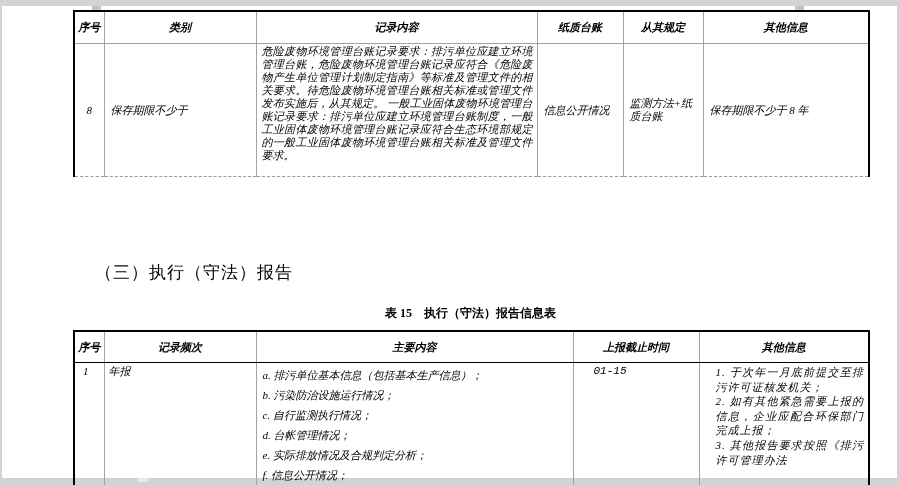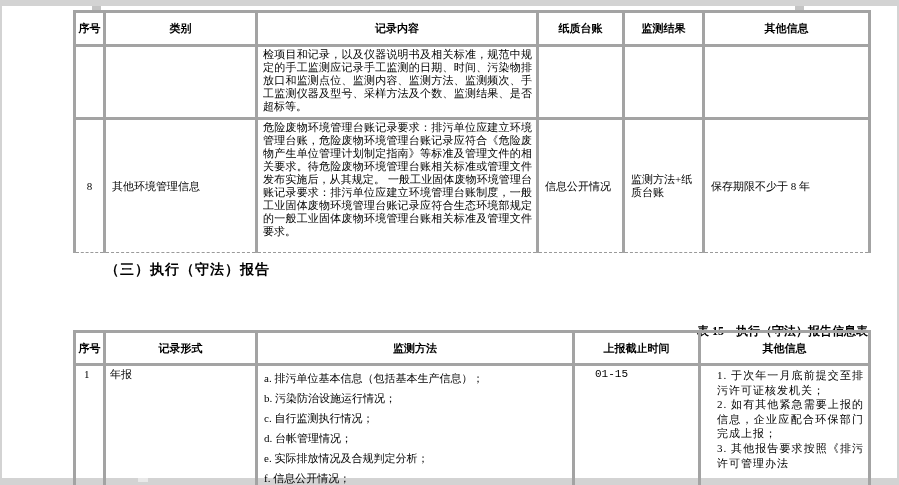--- a/index.html
+++ b/index.html
@@ -11,42 +11,42 @@
   
   .chrome-top{position:absolute;left:0;top:0;width:899px;height:6px;background:#d3d3d3;}
   .chrome-bottom{position:absolute;left:0;top:478px;width:899px;height:7px;background:#d3d3d3;}
   .chrome-left{position:absolute;left:0;top:0;width:2px;height:485px;background:#d3d3d3;}
   .chrome-right{position:absolute;left:897px;top:0;width:2px;height:485px;background:#d3d3d3;}
   .notch-a{position:absolute;left:92px;top:6px;width:9px;height:4px;background:#c4c4c4;}
   .notch-b{position:absolute;left:795px;top:6px;width:9px;height:4px;background:#c4c4c4;}
   .notch-c{position:absolute;left:138px;top:478px;width:10px;height:4px;background:#e9e9e9;}
 
   table{border-collapse:collapse;table-layout:fixed;position:absolute;}
-  td{border:3px solid #a3a3a3;font-size:11px;line-height:13px;overflow:hidden;}
+  td{border:1px solid #a3a3a3;font-size:11px;line-height:13px;overflow:hidden;font-style:italic;}
 
   
   .t1{left:73px;top:10px;width:795px;border:2px solid #000;border-bottom:1px dashed #9a9a9a;}
   .t1 .hdr td{
     height:29px;font-weight:bold;text-align:center;vertical-align:middle;
     border-bottom:1px dashed #9a9a9a;
   }
   .t1 .rowa td{height:68px;vertical-align:top;border-bottom:1px solid #000;}
   .t1 .row8 td{height:130px;vertical-align:middle;border-bottom:none;}
   .t1 td.content{
     padding:1px 4px 1px 5px;text-align:justify;vertical-align:top;
   }
   .t1 td.seq{text-align:center;}
   .t1 td.cat,.t1 td.freq,.t1 td.form,.t1 td.other{padding:1px 4px 1px 6px;text-align:left;}
 
   
   .sec-heading{
-    position:absolute;left:95px;top:261px;font-size:14px;font-weight:bold;letter-spacing:1px;margin-left:10px;
+    position:absolute;left:95px;top:261px;font-size:17px;font-weight:normal;letter-spacing:1px;
   }
   .tbl-caption{
-    position:absolute;left:73px;top:323px;width:795px;text-align:right;
+    position:absolute;left:73px;top:305px;width:795px;text-align:center;
     font-size:12px;font-weight:bold;
   }
 
   
   .t2{left:73px;top:330px;width:795px;border:2px solid #000;border-bottom:1px dashed #9a9a9a;}
   .t2 .hdr td{
     height:28px;font-weight:bold;text-align:center;vertical-align:middle;
     border-bottom:1px solid #000;
   }
   .t2 .row1 td{height:115px;vertical-align:top;border-bottom:none;padding:2px 4px;}
@@ -74,34 +74,26 @@
     <col style="width:86px">
       <col style="width:80px">
       <col style="width:166px">
   </colgroup>
   <tbody>
       <tr class="hdr">
     <td>序号</td>
     <td>类别</td>
     <td>记录内容</td>
     <td>纸质台账</td>
-    <td>监测结果</td>
+    <td>从其规定</td>
     <td>其他信息</td>
-  </tr>
-  <tr class="rowa">
-    <td class="seq"></td>
-    <td class="cat"></td>
-    <td class="content">检项目和记录，以及仪器说明书及相关标准，规范中规定的手工监测应记录手工监测的日期、时间、污染物排放口和监测点位、监测内容、监测方法、监测频次、手工监测仪器及型号、采样方法及个数、监测结果、是否超标等。</td>
-    <td class="freq"></td>
-    <td class="form"></td>
-    <td class="other"></td>
   </tr>
   <tr class="row8">
     <td class="seq">8</td>
-    <td class="cat">其他环境管理信息</td>
+    <td class="cat">保存期限不少于</td>
     <td class="content">危险废物环境管理台账记录要求：排污单位应建立环境管理台账，危险废物环境管理台账记录应符合《危险废物产生单位管理计划制定指南》等标准及管理文件的相关要求。待危险废物环境管理台账相关标准或管理文件发布实施后，从其规定。 一般工业固体废物环境管理台账记录要求：排污单位应建立环境管理台账制度，一般工业固体废物环境管理台账记录应符合生态环境部规定的一般工业固体废物环境管理台账相关标准及管理文件要求。</td>
     <td class="freq">信息公开情况</td>
     <td class="form">监测方法+纸质台账</td>
     <td class="other">保存期限不少于 8 年</td>
   </tr>
 </tbody>
   </table>
 
 <div class="sec-heading">（三）执行（守法）报告</div>
 <div class="tbl-caption">表 15　执行（守法）报告信息表</div>
@@ -110,22 +102,22 @@
   <colgroup>
     <col style="width:30px">
       <col style="width:152px">
       <col style="width:317px">
     <col style="width:126px">
       <col style="width:170px">
   </colgroup>
   <tbody>
       <tr class="hdr">
     <td>序号</td>
-    <td>记录形式</td>
-    <td>监测方法</td>
+    <td>记录频次</td>
+    <td>主要内容</td>
     <td>上报截止时间</td>
     <td>其他信息</td>
   </tr>
   <tr class="row1">
     <td class="seq">1</td>
     <td>年报</td>
     <td class="mainlines">a. 排污单位基本信息（包括基本生产信息）；
 b. 污染防治设施运行情况；
 c. 自行监测执行情况；
 d. 台帐管理情况；

